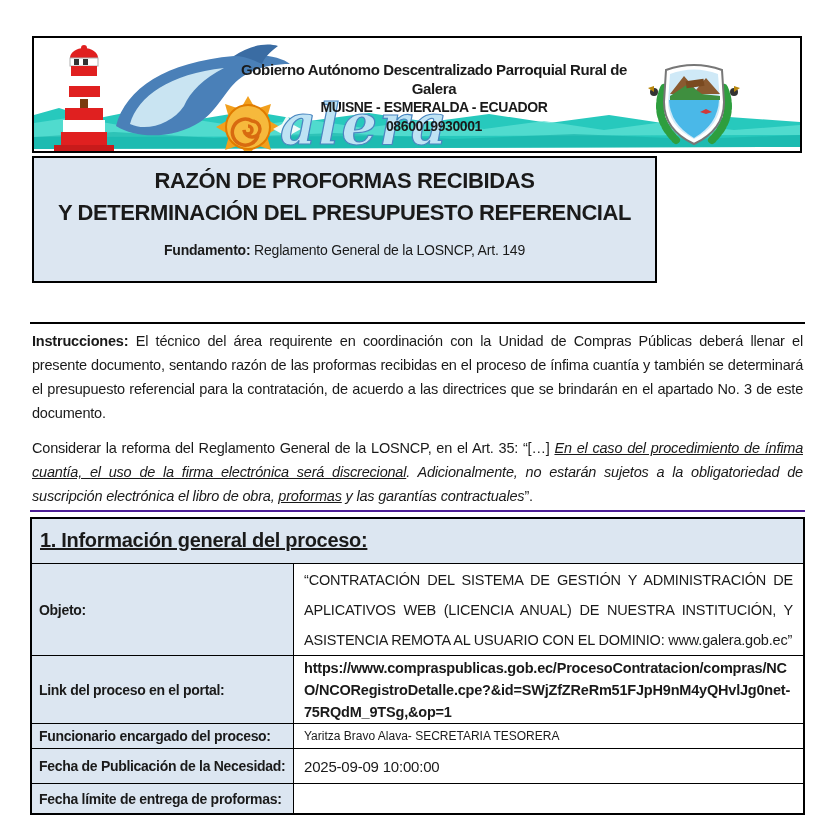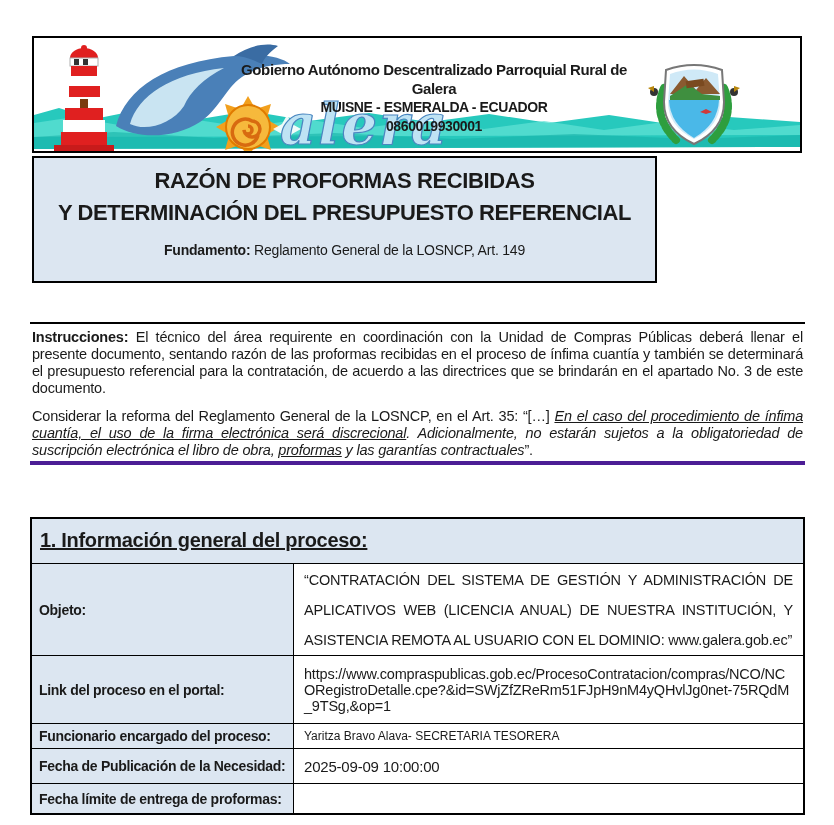--- a/index.html
+++ b/index.html
@@ -31,22 +31,22 @@
     position:absolute; left:32px; top:156px; width:625px; height:127px;
     border:2px solid #000; background:#dce6f1; text-align:center; padding-top:7px;
   }
   .title-line { font-size:22px; font-weight:bold; line-height:32px; letter-spacing:-0.4px; }
   .fund-line { font-size:14px; margin-top:13px; }
   .fund-label { font-weight:bold; }
 
   
   .instructions {
     position:absolute; left:30px; top:322px; width:775px;
-    border-top:2px solid #000; border-bottom:4px solid #4c1d95;
-    padding:5px 2px 2px 2px; font-size:14.5px; line-height:17px; text-align:justify;
+    border-top:2px solid #000; border-bottom:2px solid #4c1d95;
+    padding:5px 2px 2px 2px; font-size:14.5px; line-height:24px; text-align:justify;
   }
   .instructions p + p { margin-top:11px; }
   .b { font-weight:bold; }
   .iu { font-style:italic; text-decoration:underline; }
   .i { font-style:italic; }
 
   
   .s1-table {
     position:absolute; left:30px; top:517px; width:775px;
     border:2px solid #000; background:#fff;
@@ -64,21 +64,21 @@
   .s1-label span { width:100%; text-align:justify; line-height:18px; }
   .s1-value {
     flex:1; display:flex; align-items:center; padding:3px 10px;
     font-size:14.5px; min-width:0;
   }
   .s1-value span { width:100%; }
   .row-codigo { height:29px; }
   .row-objeto { height:92px; }
   .row-objeto .s1-value span { text-align:justify; line-height:30px; }
   .row-link { height:68px; }
-  .row-link .s1-value span { word-break:break-all; line-height:16px; }
+  .row-link .s1-value span { word-break:break-all; line-height:22px;font-weight:bold; }
   .row-func { height:25px; }
   .row-func .s1-value span { font-size:12px; letter-spacing:0; }
   .row-fecha { height:35px; }
   .row-fecha .s1-value span { font-size:15px; }
   .row-partial { height:30px; }
   .row-partial .s1-label { align-items:flex-start; padding-top:6px; }
 </style>
 </head>
 <body>
 

